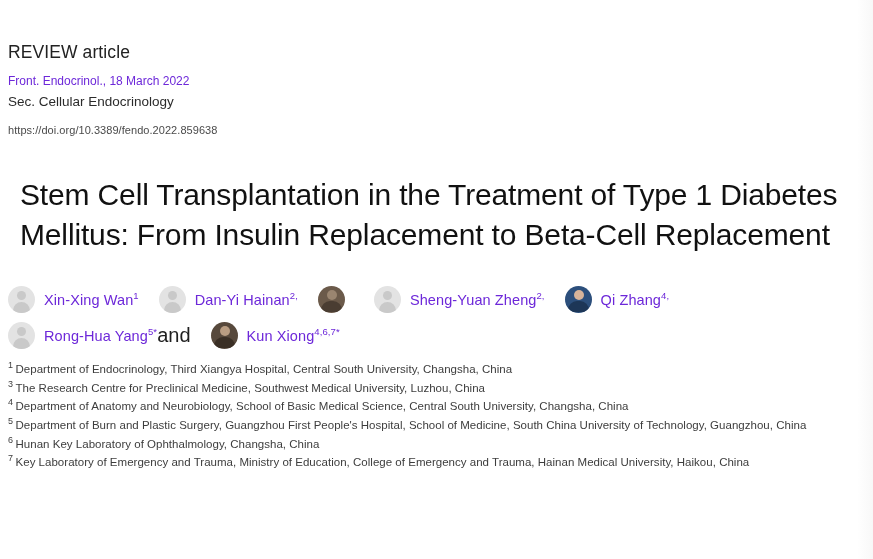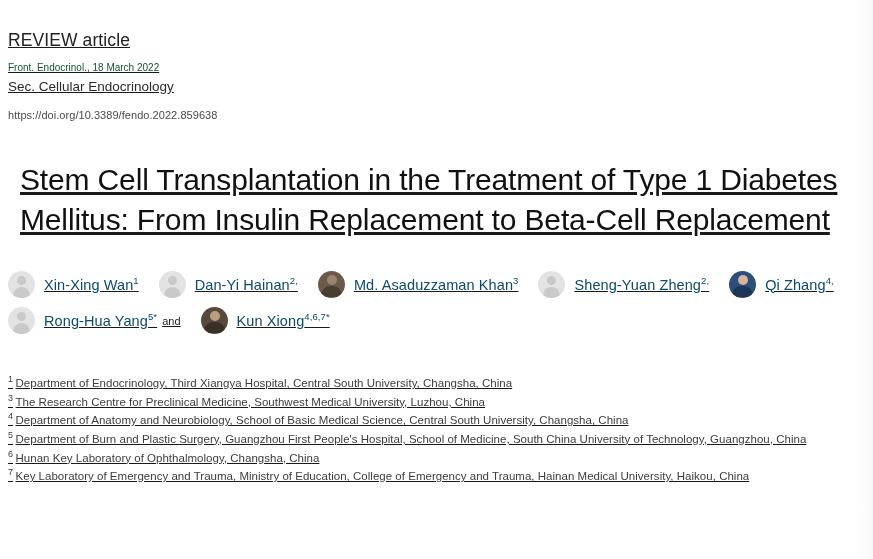--- a/index.html
+++ b/index.html
@@ -16,33 +16,32 @@
     position: relative;
   }
   .page {
     position: absolute;
     left: 0; top: 0;
     width: 873px;
     height: 559px;
     background: #ffffff;
   }
   .content {
-    padding: 30px 10px 0 8px;
-    text-decoration: underline;
+    padding: 42px 10px 0 8px;
   }
   .article-type {
     font-size: 17.5px;
     color: #222222;
     letter-spacing: 0.1px;
     margin: 0 0 9px 0;
     font-weight: 400;
   }
   .journal-line {
-    font-size: 10px;
-    color: #14532d;
+    font-size: 12px;
+    color: #6d28d9;
     margin: 4px 0 2px 0;
     line-height: 1.5;
   }
   .section-line {
     font-size: 13.5px;
     color: #2b2b2b;
     margin: 0 0 8px 0;
     line-height: 1.5;
   }
   .doi {
@@ -108,36 +107,35 @@
   .avatar.photo-a .body { background: #4a3d32; width: 21px; left: 3px; top: 15px; }
   .avatar.photo-b { background: #2c4f7c; }
   .avatar.photo-b .head { background: #d8b49a; left: 9px; top: 4px; width: 10px; height: 10px;}
   .avatar.photo-b .body { background: #1d3657; width: 21px; left: 3px; top: 15px; }
   .avatar.photo-c { background: #57493c; }
   .avatar.photo-c .head { background: #b59madd; background: #b99d82; left: 9px; top: 4px; width: 10px; height: 10px;}
   .avatar.photo-c .body { background: #3a2f25; width: 21px; left: 3px; top: 15px; }
 
   .author-name {
     font-size: 14.5px;
-    color: #0c4a6e;
+    color: #6d28d9;
     letter-spacing: 0.1px;
   }
   .author-name sup {
     font-size: 9.5px;
     vertical-align: super;
     line-height: 0;
   }
   .and-word {
-    font-size: 11px;
+    font-size: 20px;
     color: #1f1f1f;
-    margin-left: 5px;
   }
 
   .affiliations {
-    margin-top: 40px;
+    margin-top: 11px;
     max-width: 870px;
   }
   .affil {
     font-size: 11.5px;
     color: #3d3d3d;
     line-height: 1.62;
     letter-spacing: 0.02px;
     white-space: nowrap;
   }
   .affil .num {
@@ -187,21 +185,20 @@
             <span class="body"></span>
           </span>
         <span class="author-name"><span>Dan-Yi Hainan</span><sup>2,</sup></span>
       </div>
 
       <div class="author">
         <span class="avatar photo-a">
             <span class="head"></span>
             <span class="body"></span>
           </span>
-        <span class="author-name"><span>Md. Asaduzzaman Khan</span><sup>3</sup></span>
       </div>
 
       <div class="author">
         <span class="avatar">
             <span class="head"></span>
             <span class="body"></span>
           </span>
         <span class="author-name"><span>Sheng-Yuan Zheng</span><sup>2,</sup></span>
       </div>
 

